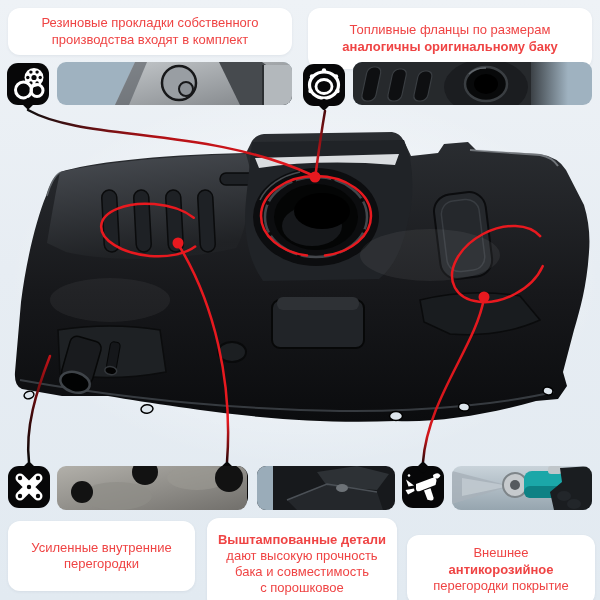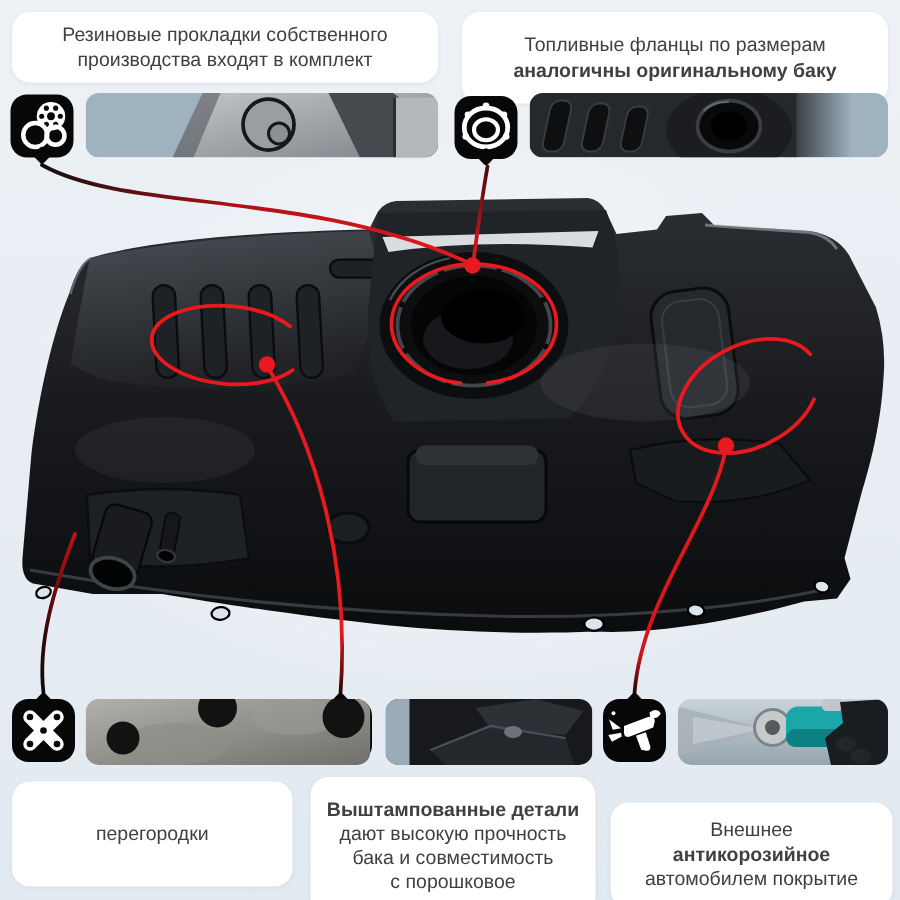--- a/index.html
+++ b/index.html
@@ -5,21 +5,21 @@
   html,body{margin:0;padding:0;}
   body{font-family:"Liberation Sans","DejaVu Sans",sans-serif;}
   .stage{
     position:relative;width:600px;height:600px;overflow:hidden;
     background:linear-gradient(180deg,#eef2f6 0%,#e7edf3 45%,#e2eaf1 100%);
   }
   .stage svg.layer{position:absolute;left:0;top:0;}
   .card{
     position:absolute;background:#ffffff;border-radius:12px;
     display:flex;flex-direction:column;align-items:center;justify-content:center;
-    text-align:center;color:#404040;font-size:13px;line-height:16.5px;
+    text-align:center;color:#ef4444;font-size:13px;line-height:16.5px;
     box-shadow:0 1px 3px rgba(40,60,80,.07);
   }
   .card .ln{white-space:nowrap;}
   .card .b{font-weight:700;}
   .iconbox{
     position:absolute;width:42px;height:42px;background:#070708;border-radius:11px;
     display:flex;align-items:center;justify-content:center;
   }
   .iconbox.tail-b::after,.iconbox.tail-t::after{
     content:'';position:absolute;left:50%;width:9px;height:9px;background:#070708;
@@ -320,27 +320,28 @@
       <rect x="72" y="5" width="42" height="27" rx="8" fill="#1ba7a8"></rect>
       <rect x="72" y="20" width="42" height="12" rx="6" fill="#0e8184"></rect>
       <rect x="96" y="0" width="14" height="8" rx="3" fill="#c0c6ca"></rect>
       <path d="M 108 2 L 140 0 L 140 44 L 102 44 L 98 26 L 110 16 Z" fill="#1a1d20"></path>
       <ellipse cx="112" cy="30" rx="7" ry="5" fill="#22262a"></ellipse>
       <ellipse cx="122" cy="38" rx="7" ry="5" fill="#22262a"></ellipse>
     </svg>
   </div>
 
   <div class="card" style="left:8px;top:521px;width:187px;height:70px;">
+    <div class="ln">Усиленные внутренние</div>
     <div class="ln">перегородки</div>
   </div>
   <div class="card" style="left:207px;top:518px;width:190px;height:92px;line-height:16px;">
     <div class="ln b">Выштампованные детали</div>
     <div class="ln">дают высокую прочность</div>
     <div class="ln">бака и совместимость</div>
     <div class="ln">с порошковое</div>
   </div>
   <div class="card" style="left:407px;top:521px;width:188px;height:70px;margin-top:14px;">
     <div class="ln">Внешнее</div>
     <div class="ln b">антикорозийное</div>
-    <div class="ln">автомобилем покрытие</div>
+    <div class="ln">перегородки покрытие</div>
   </div>
 
 </div>
 
 </body></html>

